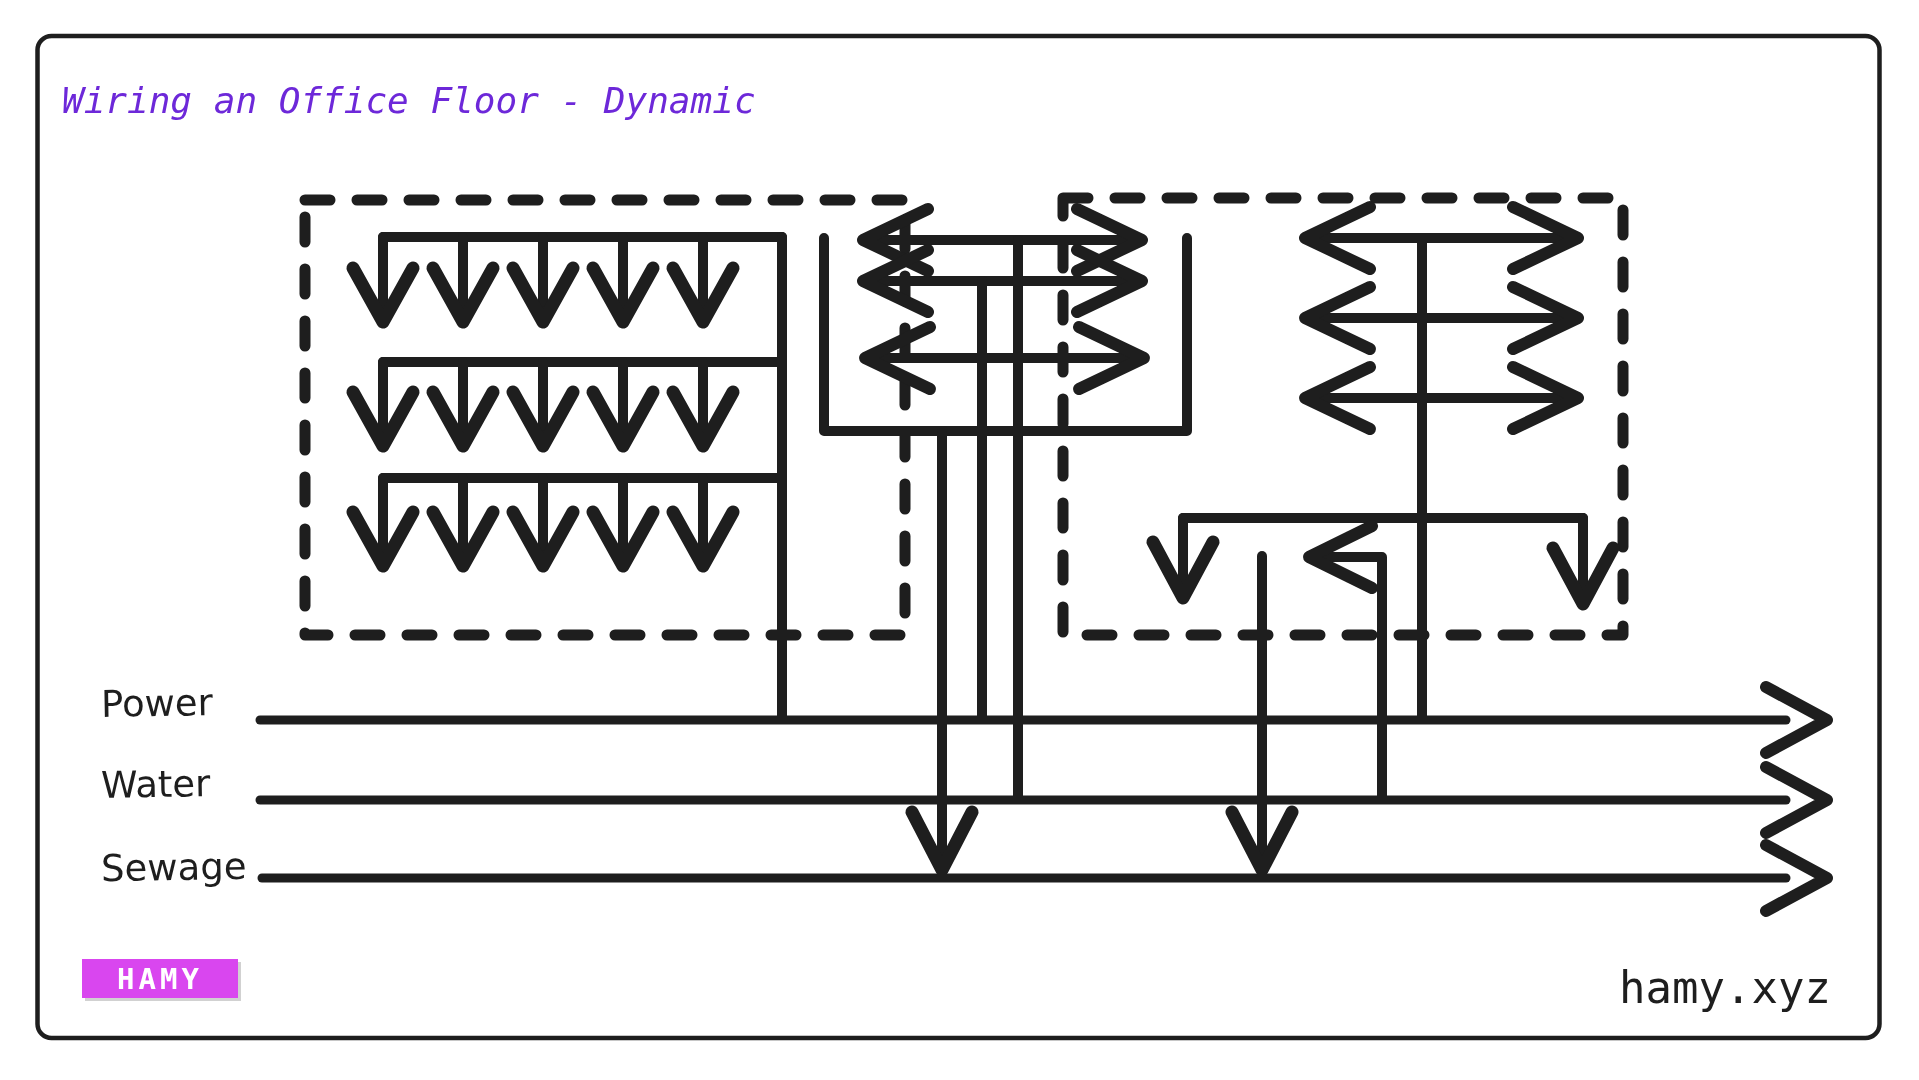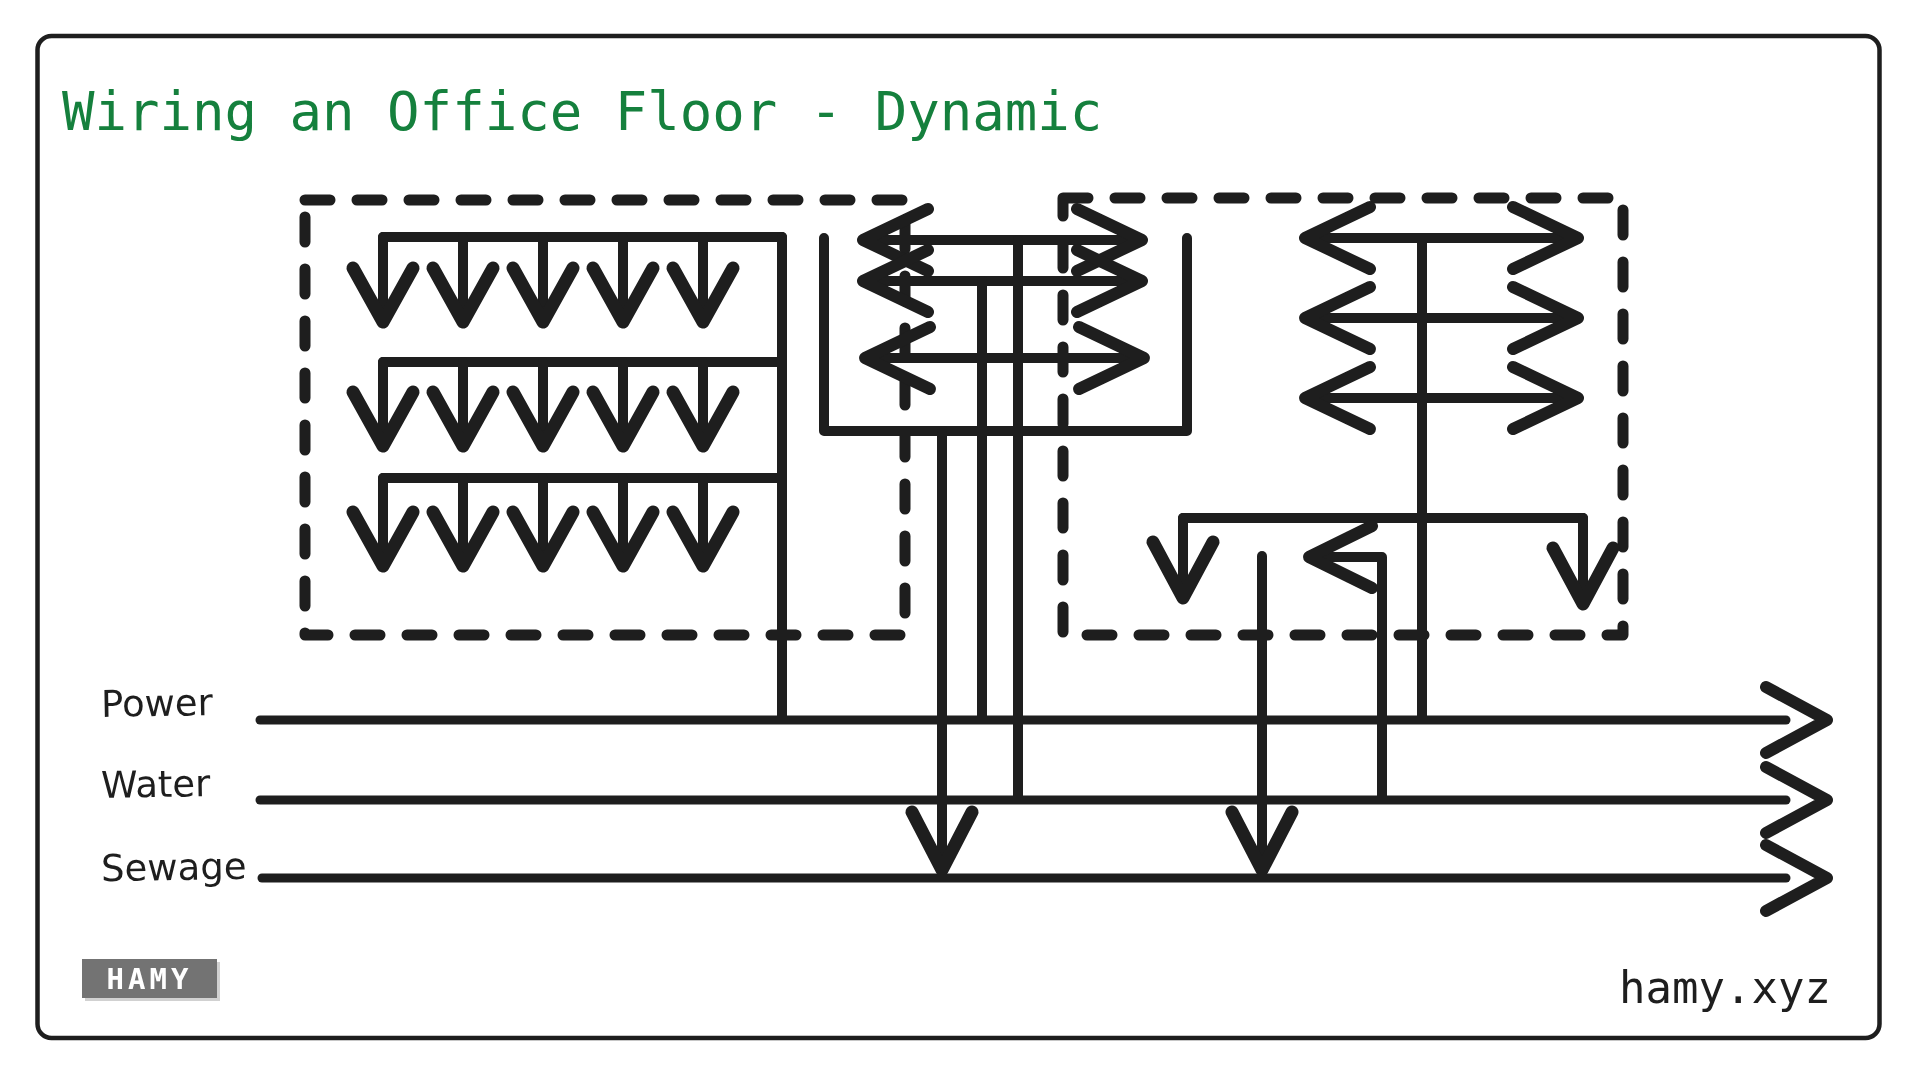--- a/index.html
+++ b/index.html
@@ -14,41 +14,42 @@
   }
   .diagram-svg {
     position: absolute;
     left: 0; top: 0;
     width: 1919px; height: 1080px;
   }
   .page-title {
     position: absolute;
     left: 62px; top: 80px;
     font-family: "DejaVu Sans Mono", monospace;
-    font-size: 54px;
+    font-size: 36px;
     letter-spacing: 0px;
-    color: #15803d;
+    color: #6d28d9;
     white-space: nowrap;
+    font-style: italic;
   }
   .utility-label {
     position: absolute;
     font-family: "DejaVu Sans", sans-serif;
     font-size: 37px;
     font-weight: 500;
     color: #1e1e1e;
     white-space: nowrap;
   }
   .utility-label.power  { left: 101px; top: 682px; transform: rotate(-1deg); }
   .utility-label.water  { left: 101px; top: 763px; transform: rotate(-1deg); }
   .utility-label.sewage { left: 101px; top: 846px; transform: rotate(-1deg); }
   .brand-logo {
     position: absolute;
     left: 82px; top: 959px;
-    width: 135px; height: 39px;
-    background: #737373;
+    width: 156px; height: 39px;
+    background: #d946ef;
     color: #ffffff;
     display: flex;
     align-items: center;
     justify-content: center;
     font-family: "DejaVu Sans Mono", monospace;
     font-weight: bold;
     font-size: 29px;
     letter-spacing: 4px;
     box-shadow: 3px 3px 0 rgba(0,0,0,0.18);
   }

